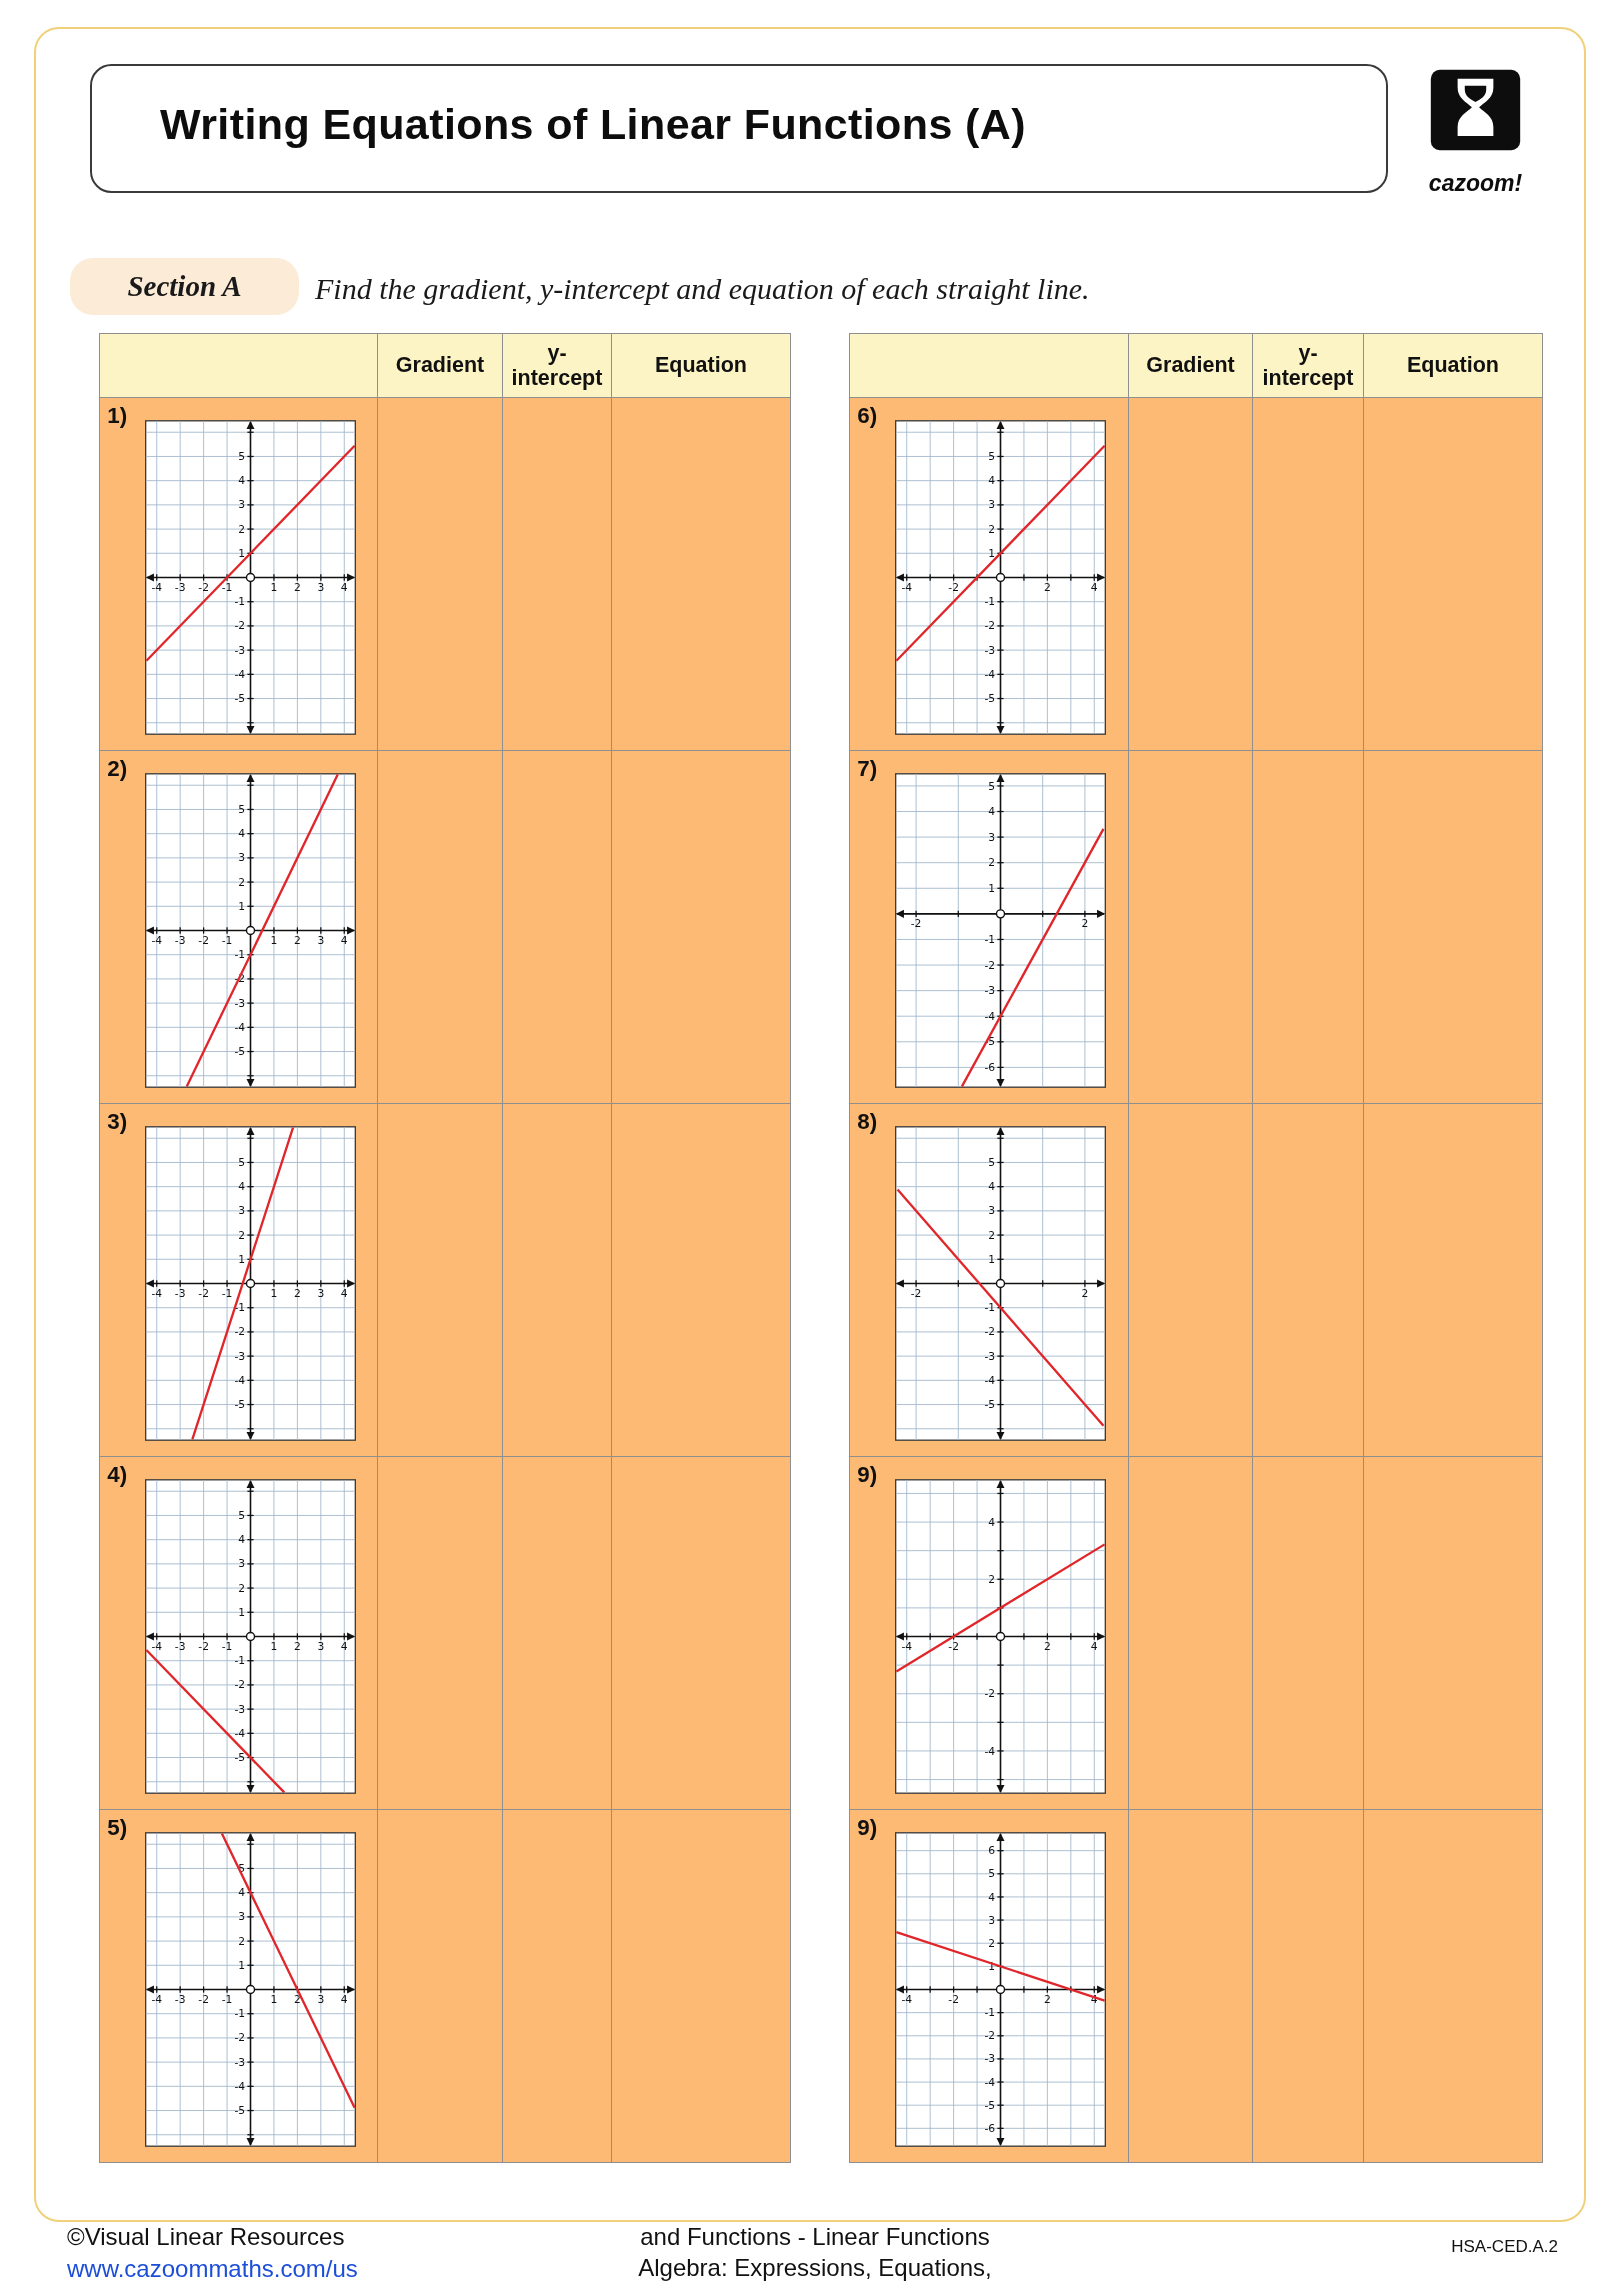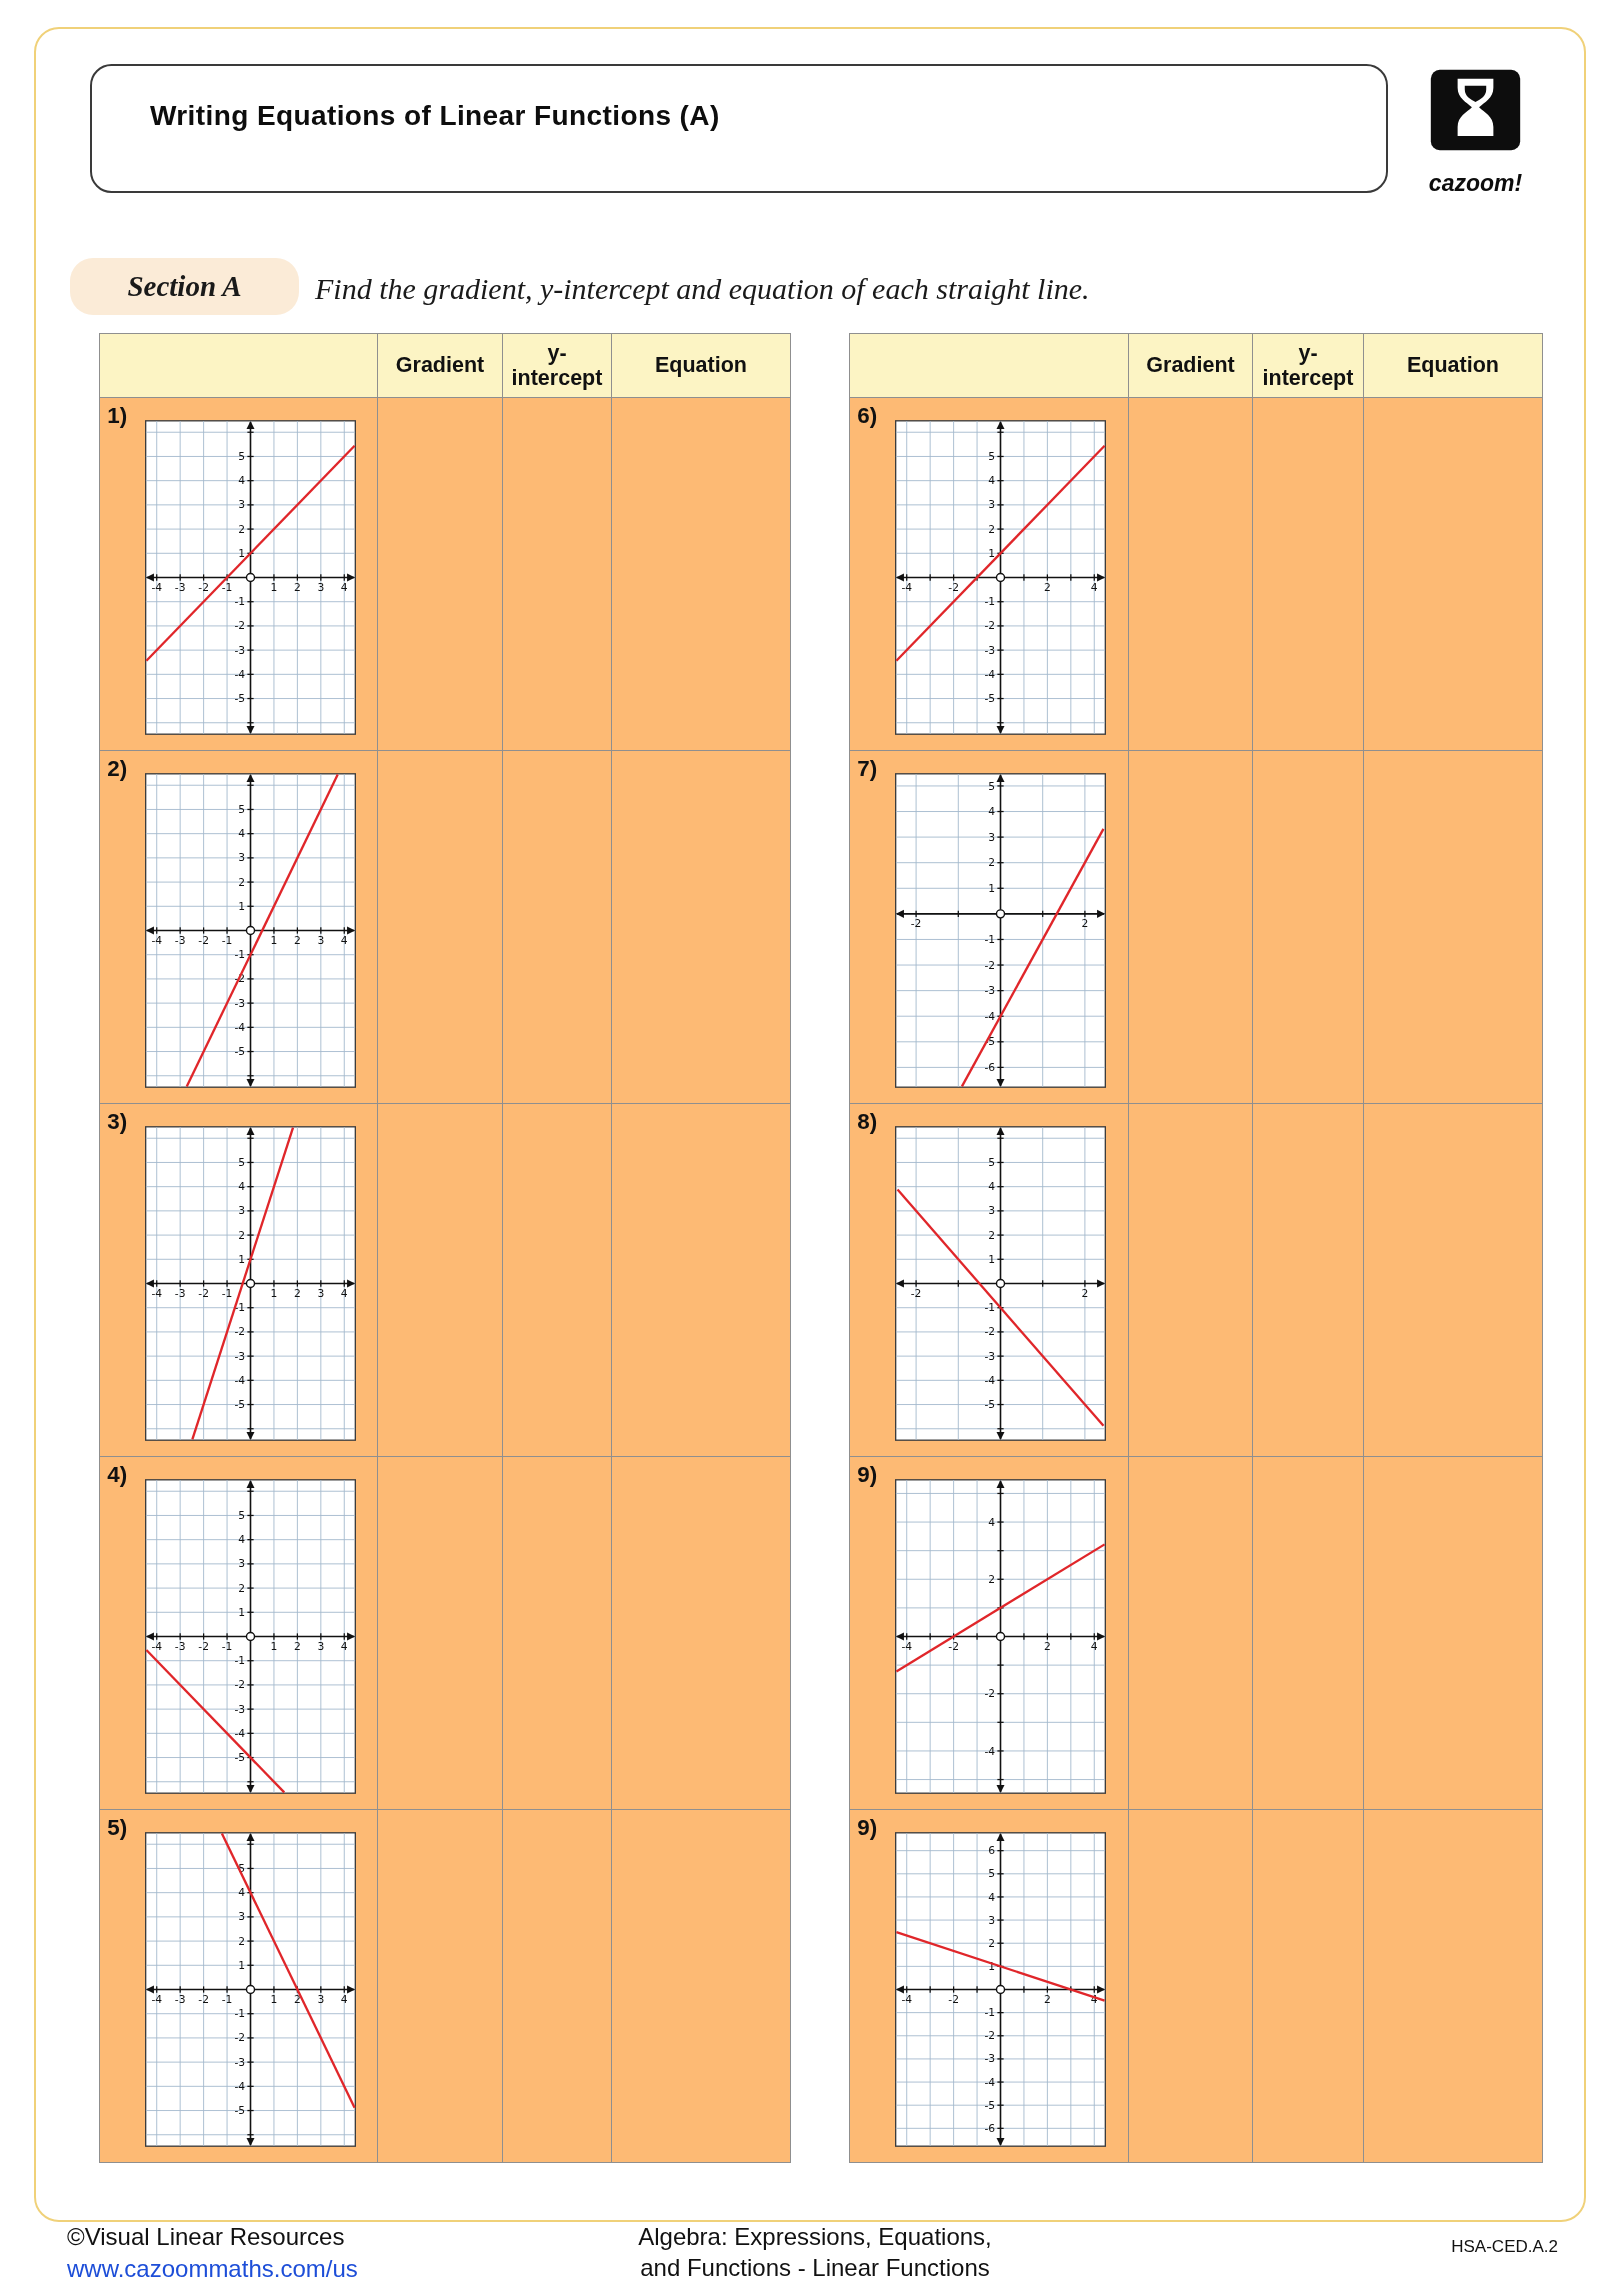--- a/index.html
+++ b/index.html
@@ -9,21 +9,21 @@
   }
   .frame{
     position:absolute;left:34px;top:27px;width:1548px;height:2191px;
     border:2.7px solid #F0D179;border-radius:25px;
   }
   .header-box{
     position:absolute;left:90px;top:64px;width:1294px;height:125px;
     border:2.7px solid #3a3a3a;border-radius:21.5px;background:#fff;
   }
   .title{
-    position:absolute;left:150px;top:100px;font-size:28px;font-weight:bold;
+    position:absolute;left:160px;top:100px;font-size:43px;font-weight:bold;
     letter-spacing:0.4px;color:#0d0d0d;white-space:nowrap;
   }
   .logo{position:absolute;left:1420px;top:68px;width:111px;text-align:center;}
   .logo-text{font-size:23px;font-weight:bold;font-style:italic;margin-top:15px;color:#0d0d0d;}
   .section-badge{
     position:absolute;left:70px;top:258px;width:229px;height:57px;
     background:#FBEBD7;border-radius:23px;text-align:center;line-height:57px;
     font-family:"Liberation Serif", serif;font-weight:bold;font-style:italic;font-size:29px;color:#1a1a1a;
   }
   .instruction{
@@ -859,17 +859,17 @@
     <td></td>
   </tr>
 </tbody>
   </table>
 
 <div class="footer-left">
   <div>©Visual Linear Resources</div>
   <div><a class="footer-link">www.cazoommaths.com/us</a></div>
 </div>
 <div class="footer-center">
+  <div>and Functions - Linear Functions</div>
   <div>Algebra: Expressions, Equations,</div>
-  <div>and Functions - Linear Functions</div>
 </div>
 <div class="footer-code">HSA-CED.A.2</div>
 
 
 </body></html>

